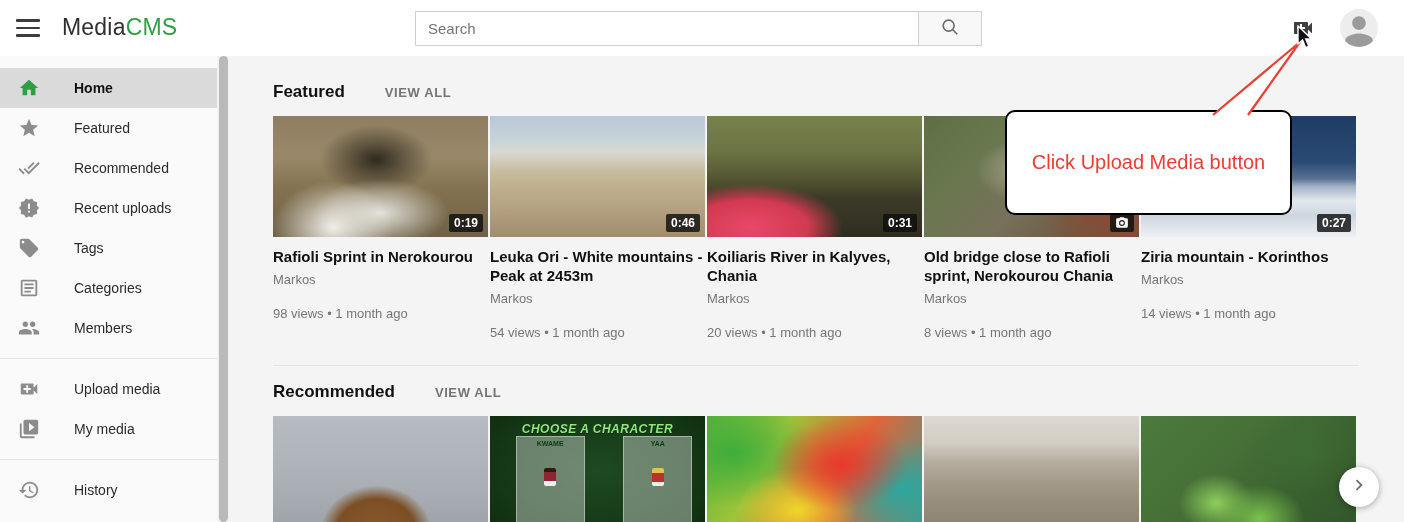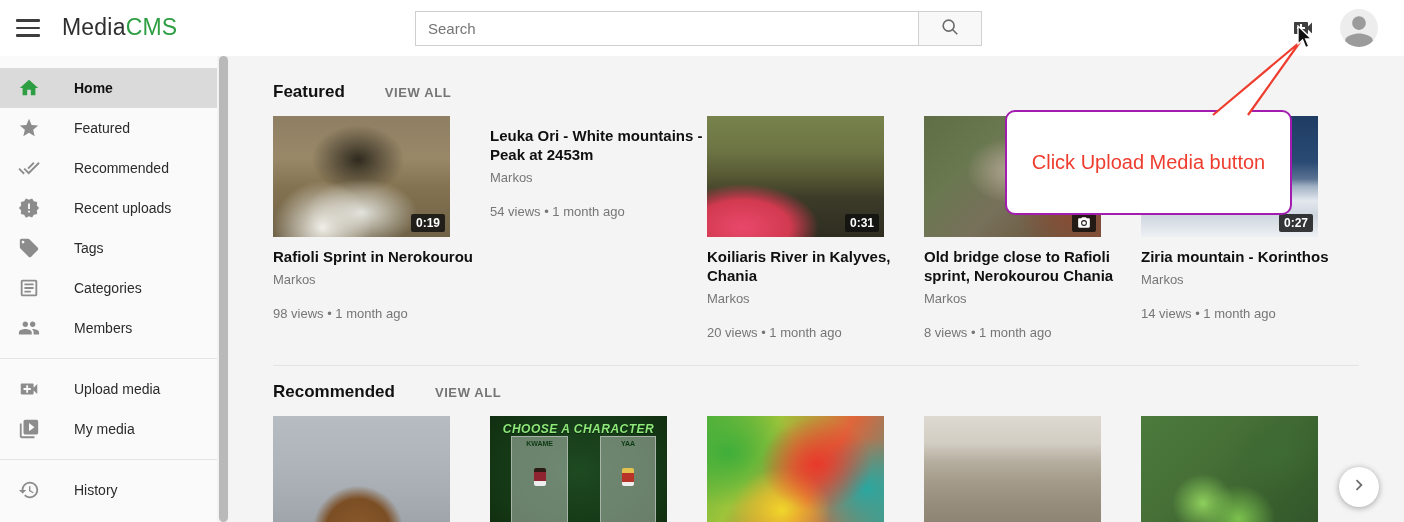--- a/index.html
+++ b/index.html
@@ -34,21 +34,21 @@
   .v-scroll-track { position:absolute; left:218px; top:56px; width:11px; height:466px; background:#f2f2f2; z-index:6; }
   .v-scroll-thumb { position:absolute; left:1px; top:0px; width:9px; height:466px; background:#b9b9b9; border-radius:5px; }
 
   
   .main { position:absolute; left:229px; top:56px; width:1175px; height:466px; padding:26px 45px 0 44px; }
   .sec-head { display:flex; align-items:baseline; }
   .sec-title { font-size:17px; font-weight:bold; color:#111; }
   .view-all { font-size:13px; font-weight:bold; color:#757575; letter-spacing:0.6px; margin-left:40px; cursor:pointer; }
   .cards-row { display:flex; margin-top:14px; }
   .card { width:215px; margin-right:2px; }
-  .thumb { position:relative; width:177px; height:121px; cursor:pointer; overflow:hidden;padding-left:44px; }
+  .thumb { position:relative; width:215px; height:121px; cursor:pointer; overflow:hidden;padding-left:44px; }
   .dur { position:absolute; right:5px; bottom:5px; background:rgba(15,15,15,0.82); color:#fff; font-size:12px; font-weight:bold; padding:2px 5px; border-radius:2px; line-height:14px; }
   .dur svg { width:14px; height:14px; display:block; fill:#fff; }
   .card .ttl { margin-top:10px; font-size:15px; font-weight:bold; color:#101010; line-height:19px; cursor:pointer; }
   .card .auth { margin-top:6px; font-size:13px; color:#767676; cursor:pointer; }
   .card .meta { margin-top:19px; font-size:13px; color:#767676; }
   .featured-block { height:283px; }
   .row-divider { border-top:1px solid #e3e3e3; margin:0 0 0 0; }
   .rec-block { padding-top:16px; }
 
   
@@ -91,21 +91,21 @@
   .sprite { position:absolute; left:50%; top:42%; transform:translate(-50%,-50%); width:12px; height:18px; border-radius:2px; }
   .sprite.kwame { background:linear-gradient(180deg,#2a1c14 22%, #8d2430 22%, #8d2430 70%, #eee 70%); }
   .sprite.yaa { background:linear-gradient(180deg,#e3c14d 30%, #b83328 30%, #b83328 75%, #eee 75%); }
 
   
   .next-btn { position:absolute; left:1339px; top:467px; width:40px; height:40px; border-radius:50%; background:#fff; box-shadow:0 1px 6px rgba(0,0,0,0.35); display:flex; align-items:center; justify-content:center; cursor:pointer; z-index:20; }
   .next-btn svg { width:22px; height:22px; fill:#6f6f6f; }
 
   
   .overlay { position:absolute; left:0; top:0; width:1404px; height:522px; pointer-events:none; z-index:50; }
-  .callout-box { position:absolute; left:1005px; top:110px; width:287px; height:105px; background:#fff; border:2px solid #a21caf; border-radius:10px; display:flex; align-items:center; justify-content:center; }
+  .callout-box { position:absolute; left:1005px; top:110px; width:287px; height:105px; background:#fff; border:2px solid #000000; border-radius:10px; display:flex; align-items:center; justify-content:center; }
   .callout-box .txt { color:#ee3d2e; font-size:20px; }
   .callout-tail { position:absolute; left:1180px; top:30px; width:140px; height:90px; }
   .cursor { position:absolute; left:1296px; top:25px; width:20px; height:26px; }
 </style>
 </head>
 <body>
 
 <div class="topbar">
   <div class="hamburger">
       <span></span>
@@ -217,20 +217,23 @@
       <div class="card">
         <div class="thumb th-waterfall">
           <span class="dur">0:19</span>
         </div>
         <div class="ttl">Rafioli Sprint in Nerokourou</div>
         <div class="auth">Markos</div>
         <div class="meta">98 views • 1 month ago</div>
       </div>
 
       <div class="card">
+        <div class="thumb th-desert">
+          <span class="dur">0:46</span>
+        </div>
         <div class="ttl">Leuka Ori - White mountains - Peak at 2453m</div>
         <div class="auth">Markos</div>
         <div class="meta">54 views • 1 month ago</div>
       </div>
 
       <div class="card">
         <div class="thumb th-kayak">
           <span class="dur">0:31</span>
         </div>
         <div class="ttl">Koiliaris River in Kalyves, Chania</div>

